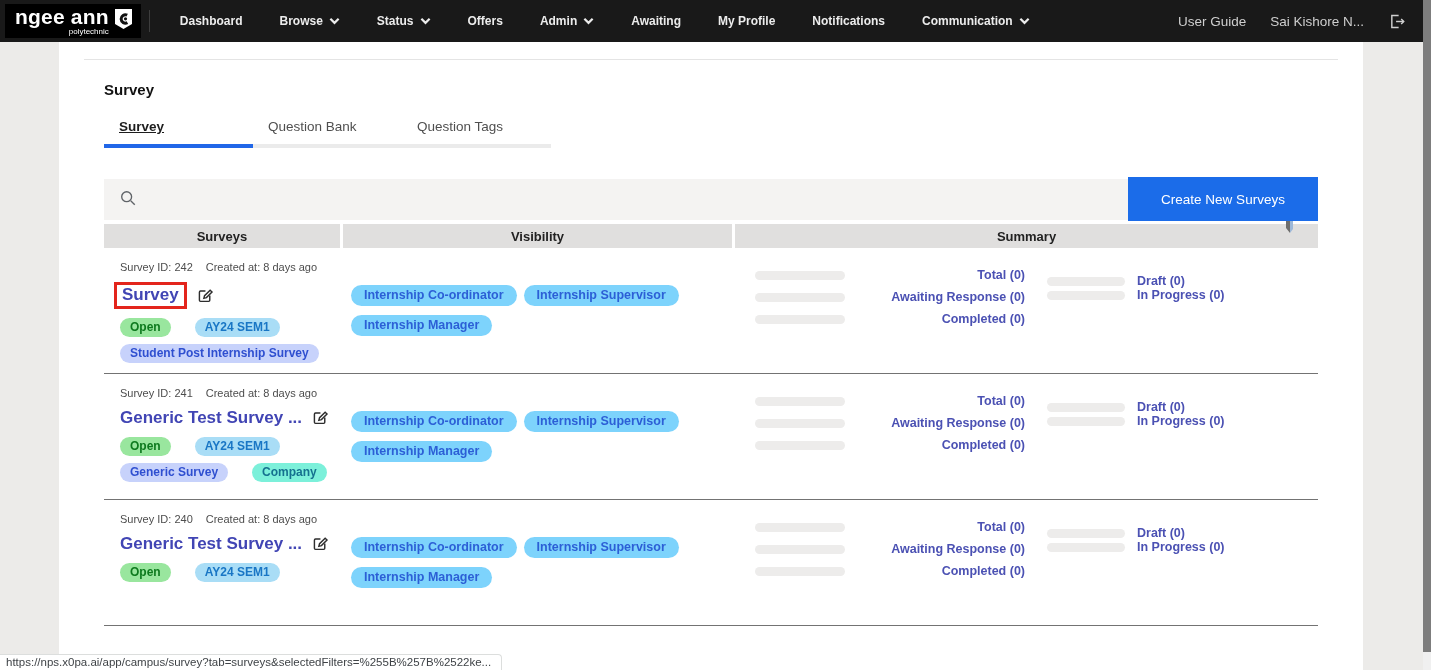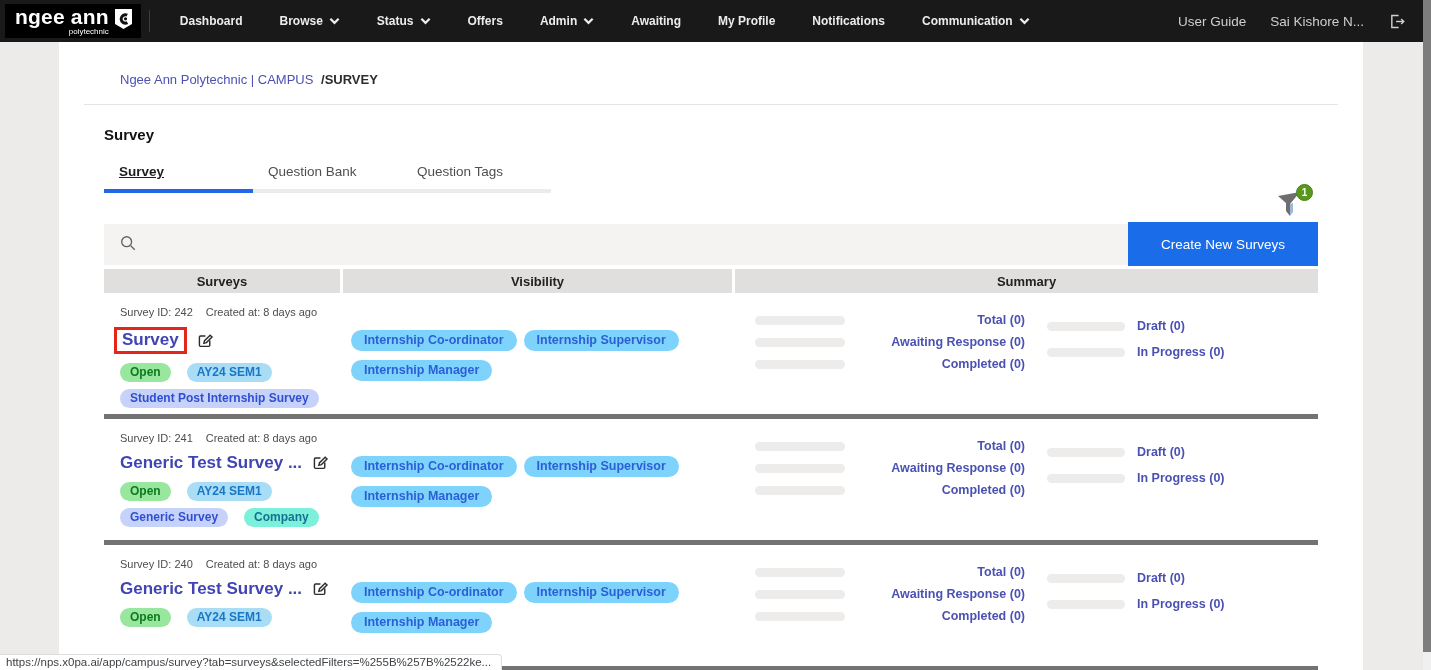--- a/index.html
+++ b/index.html
@@ -37,41 +37,41 @@
   .filter-wrap { position:absolute; right:50px; top:146px; width:40px; height:40px; cursor:pointer; }
   .filter-badge { position:absolute; right:0; top:-4px; width:17px; height:17px; background:#58991d; border:1px solid #4a8217; border-radius:50%; color:#fff; font-size:10px; font-weight:bold; display:flex; align-items:center; justify-content:center; }
 
   .search-row { position:relative; margin-top:30px; height:42px; }
   .search-bar { position:absolute; left:0; right:0; top:1px; height:41px; background:#f4f3f2; display:flex; align-items:center; padding-left:15px; cursor:text; }
   .create-btn { position:absolute; right:0; top:-1px; width:190px; height:44px; background:#1b6ce9; color:#fff; border:none; font-size:13.5px; font-family:"Liberation Sans", sans-serif; cursor:pointer; }
 
   .thead { display:grid; grid-template-columns:236px 389px 583px; column-gap:3px; margin-top:4px; }
   .th { background:#e0dfde; height:24px; display:flex; align-items:center; justify-content:center; font-size:13px; font-weight:bold; color:#222; }
 
-  .trow { display:grid; grid-template-columns:236px 389px 583px; column-gap:3px; height:126px; border-bottom:5px solid #737373; }
+  .trow { display:grid; grid-template-columns:236px 389px 583px; column-gap:3px; height:126px; border-bottom:1px solid #737373; }
   .surveys-cell { padding:13px 4px 0 16px; }
   .row-meta { font-size:11px; color:#4d4d4d; display:flex; gap:13px; white-space:nowrap; }
   .row-title-line { margin-top:9px; display:flex; align-items:center; }
   .row-title { font-size:17px; font-weight:bold; color:#4145b4; cursor:pointer; white-space:nowrap; }
   .row-title.highlighted { border:3px solid #e3251c; padding:0 5px 1px 5px; margin-left:-6px; }
   .edit-icon { margin-left:9px; display:inline-flex; cursor:pointer; }
-  .badges { margin-top:9px; display:flex; flex-wrap:wrap; gap:7px 16px; max-width:210px; }
+  .badges { margin-top:9px; display:flex; flex-wrap:wrap; gap:7px 24px; max-width:210px; }
   .badge { border-radius:10px; padding:2px 10px 3px 10px; font-size:12px; font-weight:bold; white-space:nowrap; }
   .badge-green { background:#99e69e; color:#0e7a1e; }
   .badge-blue { background:#a9ddf6; color:#1976c5; }
   .badge-periwinkle { background:#c7d2fb; color:#2f4fd0; }
   .badge-teal { background:#7cf0da; color:#15718f; }
 
   .visibility-cell { padding:37px 10px 0 8px; display:flex; flex-wrap:wrap; gap:9px 7px; align-content:flex-start; }
   .vpill { background:#7dd3fc; color:#2c5fd6; border-radius:12px; padding:3px 13px 4px 13px; font-size:12.5px; font-weight:bold; white-space:nowrap; height:fit-content; }
 
   .summary-cell { display:flex; }
   .sum-col { display:flex; flex-direction:column; }
   .sum-col.left { padding:20px 0 0 20px; gap:8px; width:312px; }
-  .sum-col.right { padding:26px 0 0 0; gap:12px; }
+  .sum-col.right { padding:26px 0 0 0; }
   .sum-entry { display:flex; align-items:center; gap:12px; }
   .sum-bar { width:90px; height:9px; background:#edeceb; border-radius:5px; flex:none; }
   .sum-col.right .sum-bar { width:78px; }
   .sum-label { font-size:12.5px; font-weight:bold; color:#4b51b3; }
   .sum-col.left .sum-label { width:168px; text-align:right; }
   .sum-col.right .sum-label { width:150px; }
 
   
   .status-bar { position:absolute; left:0; bottom:0; max-width:825px; background:#ffffff; border:1px solid #dcdedd; border-left:none; border-bottom:none; border-top-right-radius:4px; padding:1px 10px 2px 6px; font-size:11.5px; color:#3f4347; white-space:nowrap; z-index:40; }
 
@@ -155,24 +155,20 @@
           <path d="M9.5 10h9"></path>
           <path d="M15.5 7l3 3-3 3"></path>
         </svg>
     </span>
   </div>
 </div>
 
 <div class="card">
   <div class="card-inner">
 
-    <div class="breadcrumb">
-      <span class="bc-left">Ngee Ann Polytechnic | CAMPUS</span>
-      <span class="bc-current">/SURVEY</span>
-    </div>
 
     <div class="top-divider"></div>
 
     <div class="page-title">Survey</div>
 
     <div class="tabs">
         <div class="tab active">Survey</div>
         <div class="tab">Question Bank</div>
         <div class="tab">Question Tags</div>
       </div>

